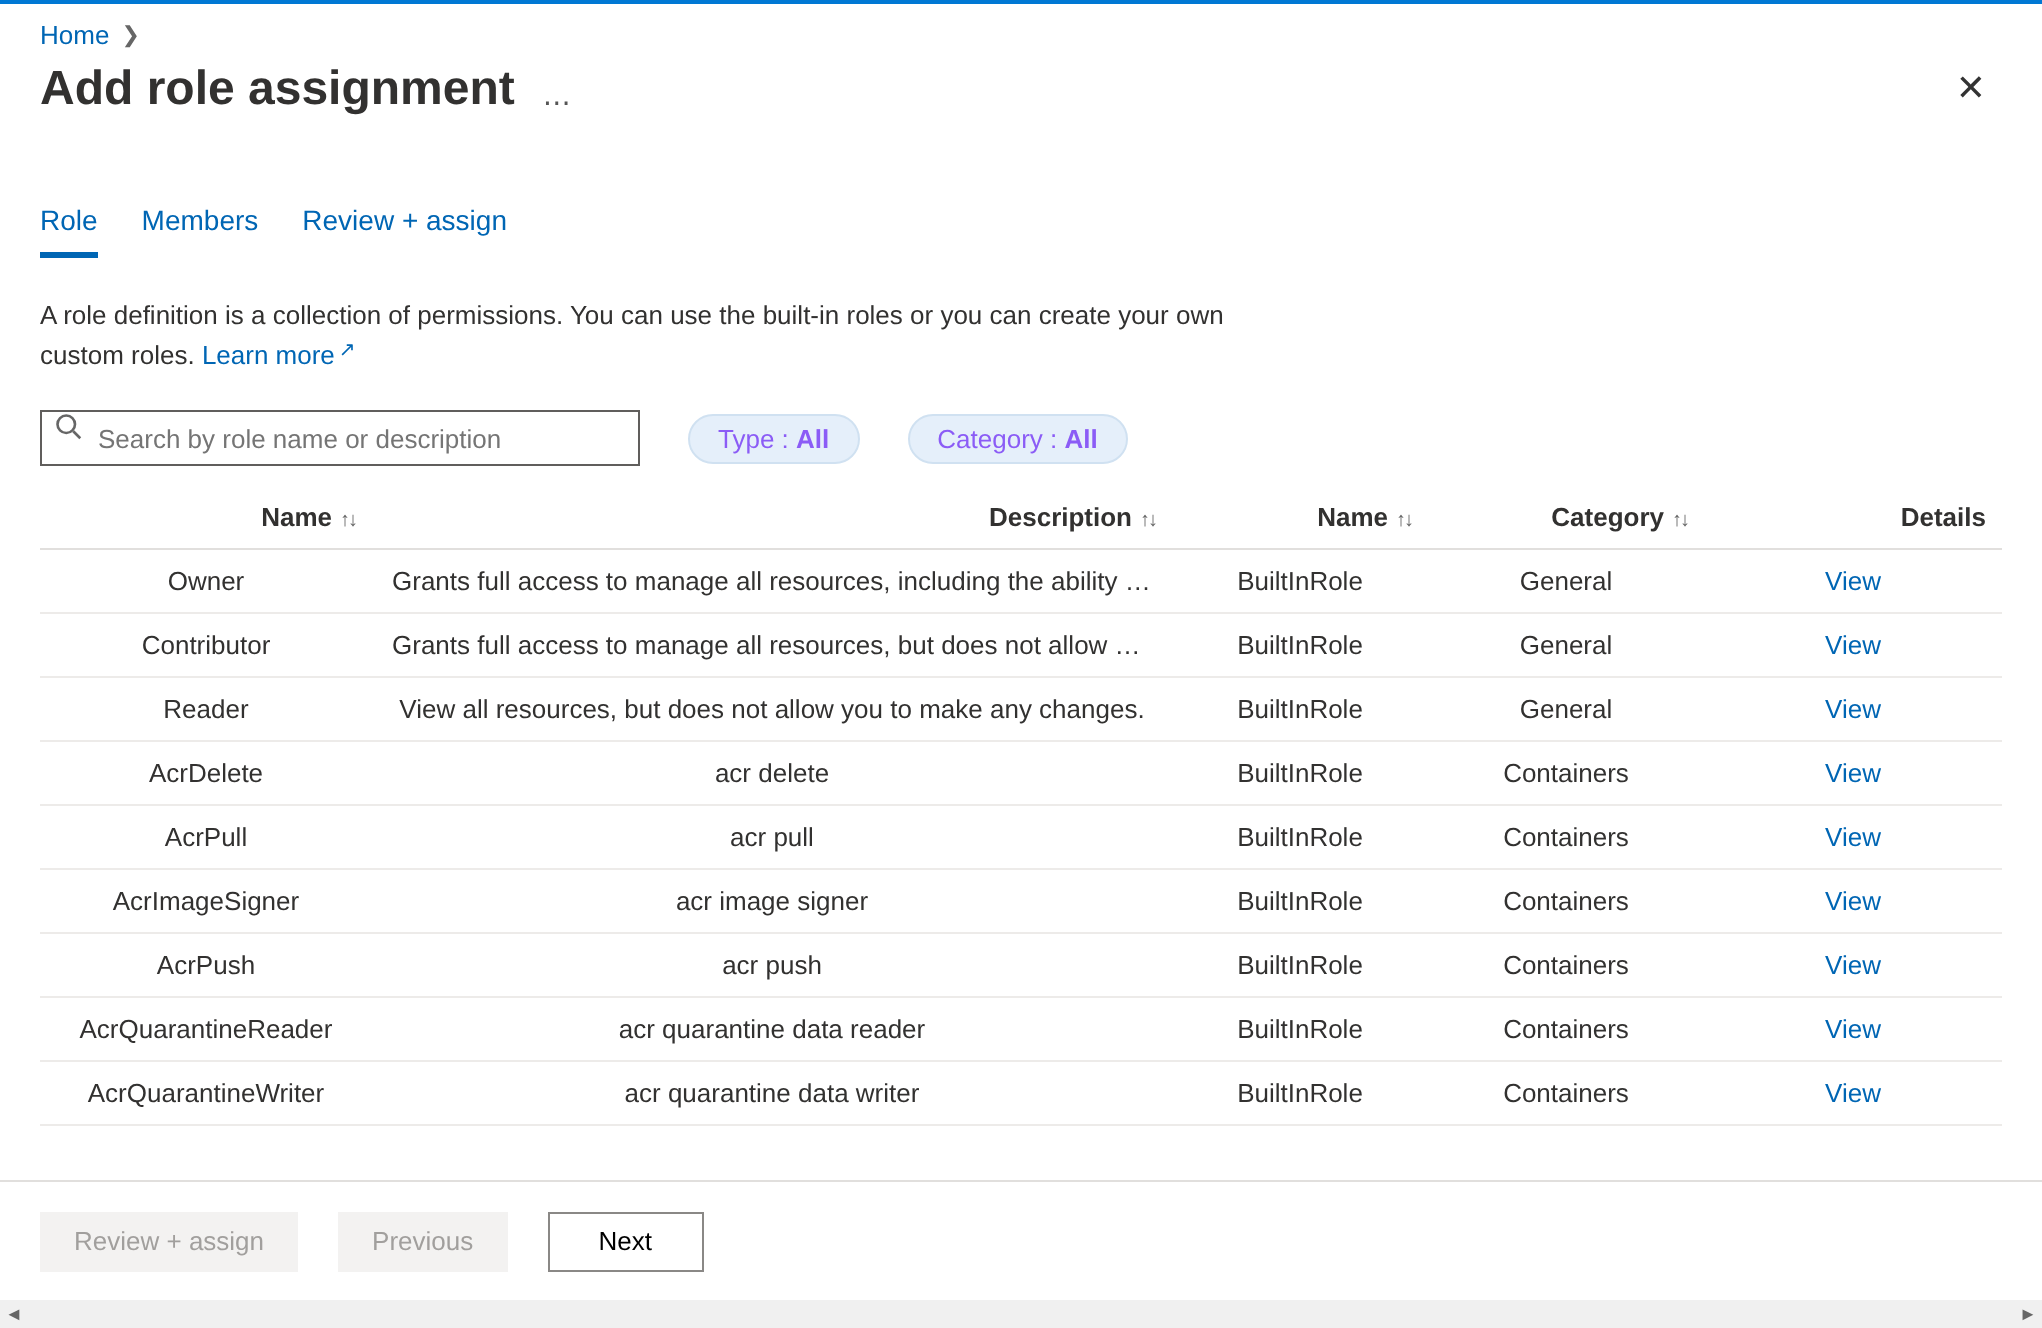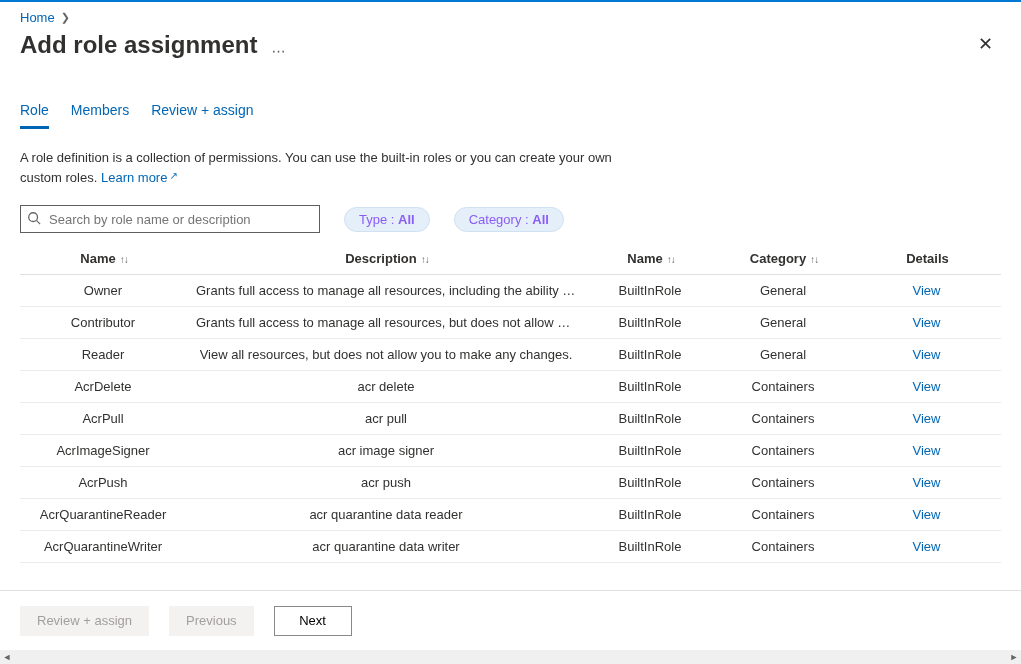--- a/index.html
+++ b/index.html
@@ -13,27 +13,27 @@
   .more-dots { margin-left:14px; color:#555; font-size:14px; cursor:pointer; letter-spacing:2px;}
   .close-x { margin-left:auto; font-size:18px; color:#333; cursor:pointer; font-weight:400; padding:4px 8px;}
   .scroll-area { position:absolute; top:80px; left:0; right:0; bottom:86px; overflow-y:scroll; padding:0 20px; }
   .tabs { display:flex; gap:22px; border-bottom:1px solid transparent; margin-top:14px; margin-bottom:18px;}
   .tab { padding:6px 0 8px 0; color:#0066b4; cursor:pointer; font-size:14px;}
   .tab.active { border-bottom: 3px solid #0066b4; font-weight:400;}
   .desc-text { max-width:620px; line-height:1.5; margin-bottom:4px;}
   .desc-text .learn { color:#0066b4; cursor:pointer;}
   .ext-icon { font-size:10px; margin-left:2px; vertical-align:top;}
   .filter-row { display:flex; gap:24px; align-items:center; margin:18px 0 10px 0;}
-  .search-box { width:300px; height:28px; border:1px solid #605e5c; display:flex; align-items:center; padding:0 6px; }
+  .search-box { width:300px; height:28px; border:1px solid #605e5c; display:flex; padding:0 6px; }
   .search-box svg { width:14px; height:14px; fill:none; stroke:#666; stroke-width:1.5;}
   .search-box input { border:0; outline:0; flex:1; margin-left:6px; font-size:13px; }
   .pill { background:#e5effa; border:1px solid #d0e1f1; border-radius:20px; padding:4px 14px; font-size:13px; color:#8b5cf6; cursor:pointer;}
   .pill b { font-weight:600;}
   table.roles { width:100%; border-collapse:collapse; table-layout:fixed;}
-  table.roles th { text-align:center; font-weight:600; font-size:13px; padding:8px 8px 8px 10px; border-bottom:1px solid #e1dfdd; white-space:nowrap;}
+  table.roles th { text-align:right; font-weight:600; font-size:13px; padding:8px 8px 8px 10px; border-bottom:1px solid #e1dfdd; white-space:nowrap;}
   table.roles td { padding:8px 10px; border-bottom:1px solid #edebe9; font-size:13px; white-space:nowrap; overflow:hidden; text-overflow:ellipsis;text-align:center;}
   .sort-arrows { color:#666; font-size:10px; margin-left:4px; letter-spacing:-1px;}
   .col-name{width:166px;} .col-desc{width:400px;} .col-type{width:128px;} .col-cat{width:138px;} .col-det{width:auto;}
   .footer { position:absolute; left:0; right:0; bottom:14px; height:60px; border-top:1px solid #e1dfdd; display:flex; align-items:center; gap:20px; padding:0 20px; background:#fff;}
   .btn { min-width:78px; height:30px; padding:0 16px; border:1px solid #8a8886; background:#fff; font-size:13px; cursor:pointer;}
   .btn.disabled { background:#f3f2f1; color:#a19f9d; border-color:#f3f2f1; cursor:default;}
   .hscroll { position:absolute; left:0; right:0; bottom:0; height:14px; background:#f0f0f0; display:flex; align-items:center;}
   .hscroll .arrow{ width:14px; text-align:center; color:#666; font-size:9px; cursor:pointer;}
   .hscroll .track{ flex:1; height:12px; background:#f0f0f0;}
   

